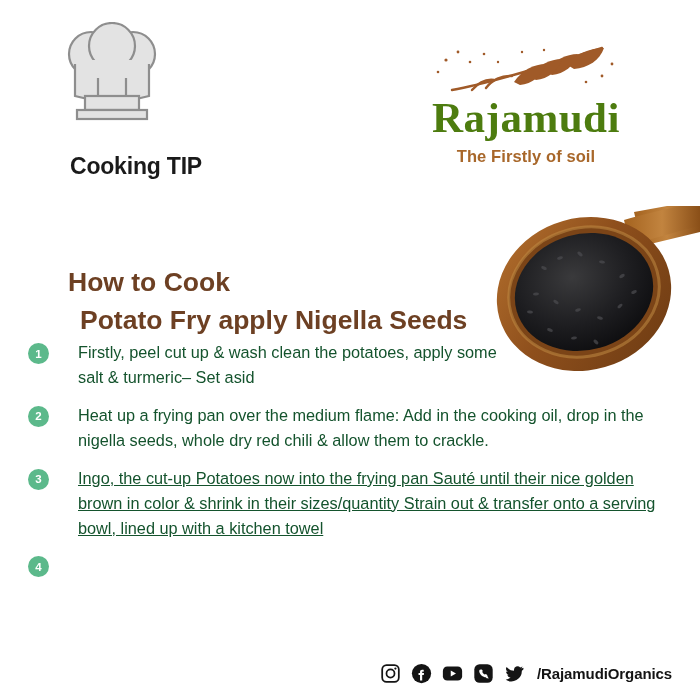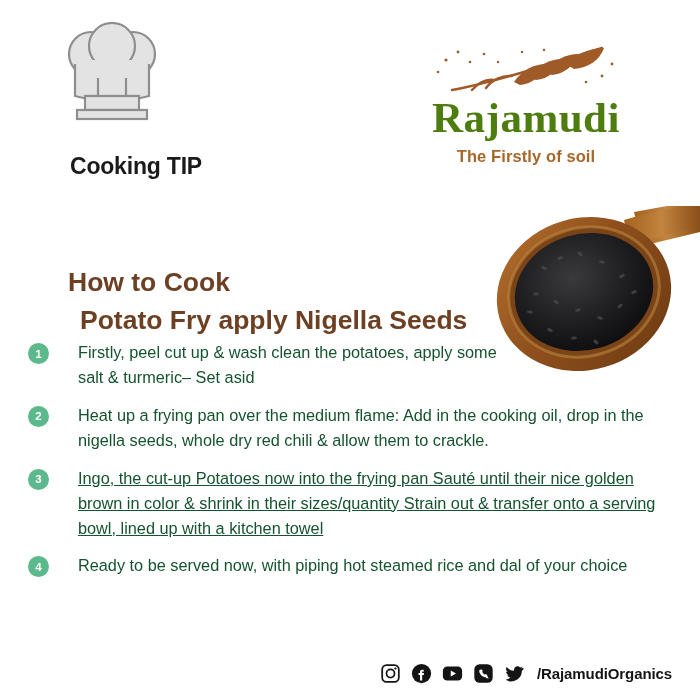--- a/index.html
+++ b/index.html
@@ -282,21 +282,20 @@
     <div class="step-text">Heat up a frying pan over the medium flame: Add in the cooking oil, drop in the nigella seeds, whole dry red chili &amp; allow them to crackle.</div>
   </div>
 
   <div class="step">
     <div class="step-num">3</div>
     <div class="step-text">Ingo, the cut-up Potatoes now into the frying pan Sauté until their nice golden brown in color &amp; shrink in their sizes/quantity Strain out &amp; transfer onto a serving bowl, lined up with a kitchen towel</div>
   </div>
 
   <div class="step">
     <div class="step-num">4</div>
-    <div class="step-text">Ready to be served now, with piping hot steamed rice and dal of your choice</div>
   </div>
 
 </div>
 
 <div class="footer">
 
   <span class="soc">
     <svg class="soc" viewBox="0 0 24 24" fill="none" stroke="#141414" stroke-width="2">
       <rect x="2.5" y="2.5" width="19" height="19" rx="5"></rect>
       <circle cx="12" cy="12" r="4.6"></circle>

